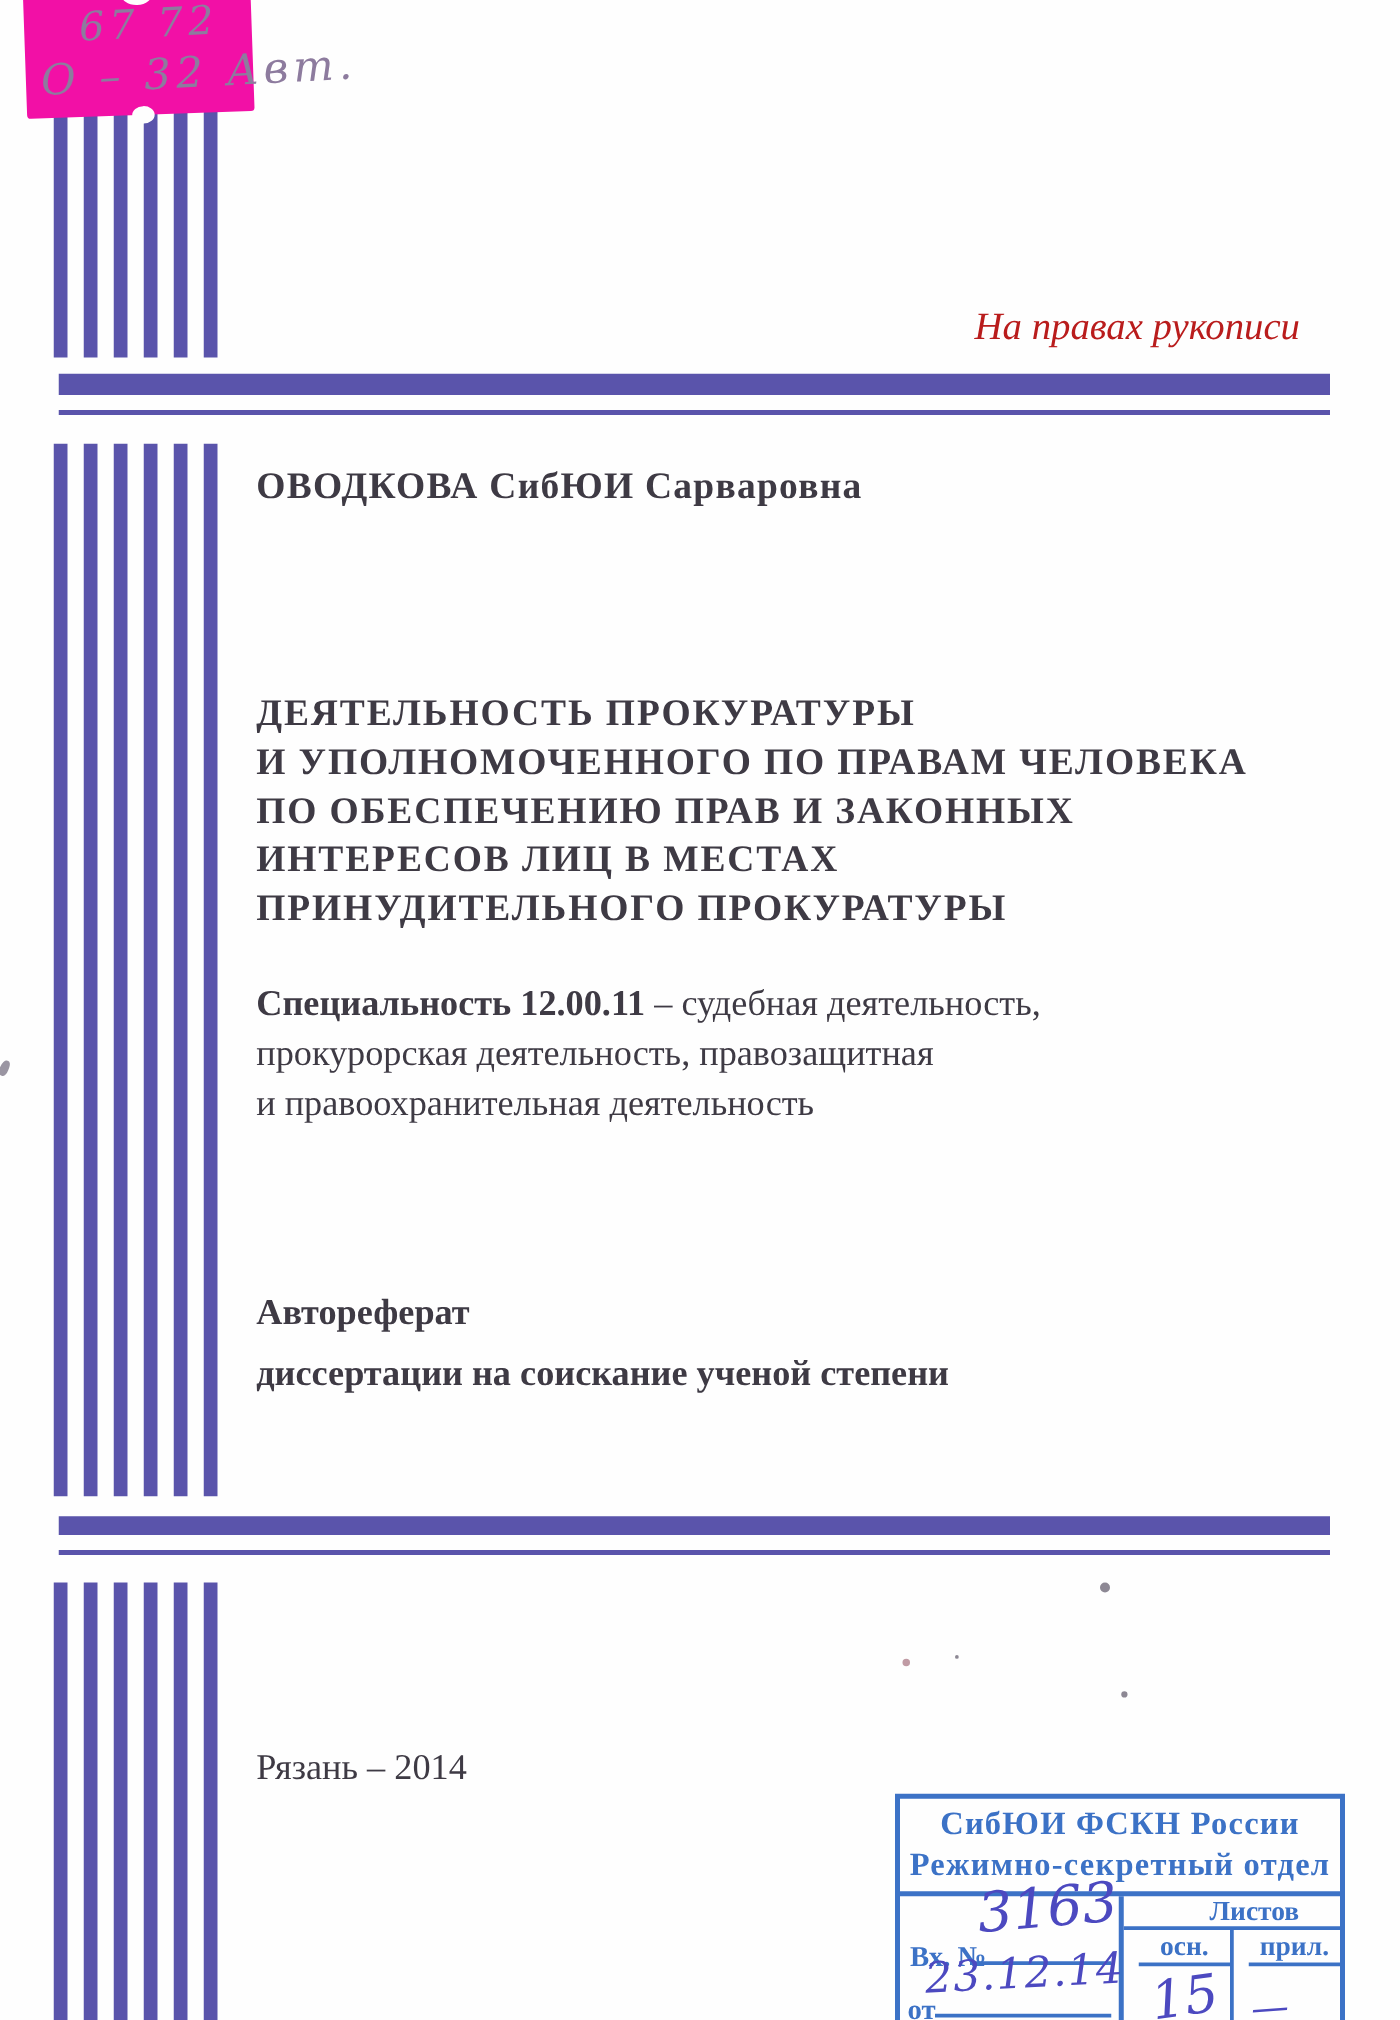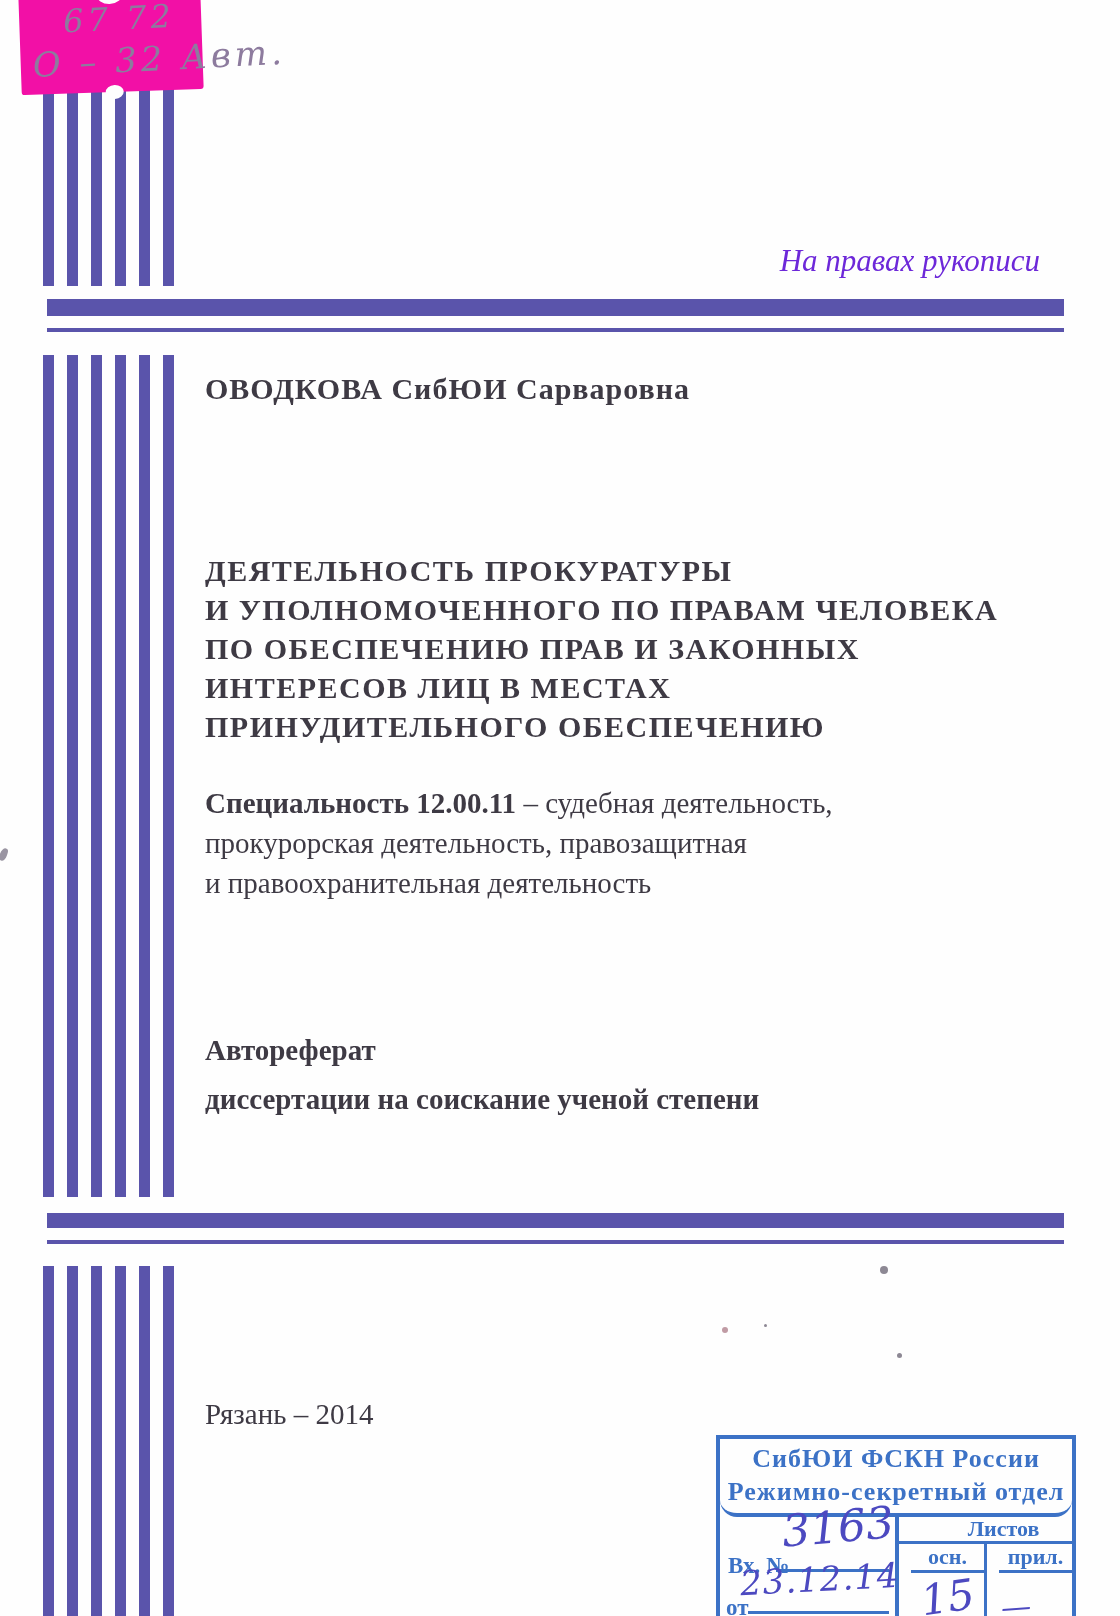--- a/index.html
+++ b/index.html
@@ -44,21 +44,21 @@
     position:absolute; color:var(--label-ink);
     font-style:italic; letter-spacing:4px; transform:rotate(-1deg);
     font-family:"DejaVu Serif", serif; white-space:nowrap;
   }
   .sticker .hw1 { left:44px; top:8px;  font-size:32px; }
   .sticker .hw2 { left:12px; top:48px; font-size:34px; }
 
   
   .marginalia {
     position:absolute; top:243px; left:560px; width:480px;
-    text-align:right; font-style:italic; font-size:31px; color:#6d28d9;
+    text-align:right; font-style:italic; font-size:31px; color:#b91c1c;
   }
   .author {
     position:absolute; left:205px; top:372px;
     font-weight:bold; font-size:30px; letter-spacing:1px;
   }
   .title {
     position:absolute; left:205px; top:551px; width:880px;
     font-weight:bold; font-size:30px; line-height:39px; letter-spacing:1.5px;
   }
   .specialty {
@@ -76,21 +76,21 @@
 
   
   .stamp {
     position:absolute; left:716px; top:1435px; width:360px; height:215px;
     box-sizing:border-box; border:4px solid var(--stamp);
     color:var(--stamp); font-family:"Liberation Serif", serif;
   }
   .stamp-head {
     height:71px; border-bottom:4px solid var(--stamp);
     text-align:center; font-weight:bold; font-size:26px; line-height:33px;
-    padding-top:3px; letter-spacing:1px; white-space:nowrap;border-radius:17px;
+    padding-top:3px; letter-spacing:1px; white-space:nowrap;
   }
   .stamp-body { display:flex; height:136px; }
   .stamp-left {
     position:relative; width:175px; border-right:4px solid var(--stamp);
     flex:none;
   }
   .stamp-left .lbl { position:absolute; font-weight:bold; font-size:23px; }
   .lbl-vh { left:8px;  top:36px; }
   .lbl-ot { left:6px;  top:78px; }
   .hw {
@@ -186,21 +186,21 @@
 
   <div class="marginalia">На правах рукописи</div>
 
   <div class="author">ОВОДКОВА СибЮИ Сарваровна</div>
 
   <div class="title">
     <div>ДЕЯТЕЛЬНОСТЬ ПРОКУРАТУРЫ</div>
     <div>И УПОЛНОМОЧЕННОГО ПО ПРАВАМ ЧЕЛОВЕКА</div>
     <div>ПО ОБЕСПЕЧЕНИЮ ПРАВ И ЗАКОННЫХ</div>
     <div>ИНТЕРЕСОВ ЛИЦ В МЕСТАХ</div>
-    <div>ПРИНУДИТЕЛЬНОГО ОБЕСПЕЧЕНИЮ</div>
+    <div>ПРИНУДИТЕЛЬНОГО ПРОКУРАТУРЫ</div>
   </div>
 
   <div class="specialty">
     <div><span class="b">Специальность 12.00.11</span><span> – судебная деятельность,</span></div>
     <div>прокурорская деятельность, правозащитная</div>
     <div>и правоохранительная деятельность</div>
   </div>
 
   <div class="abstract">
     <div>Автореферат</div>

